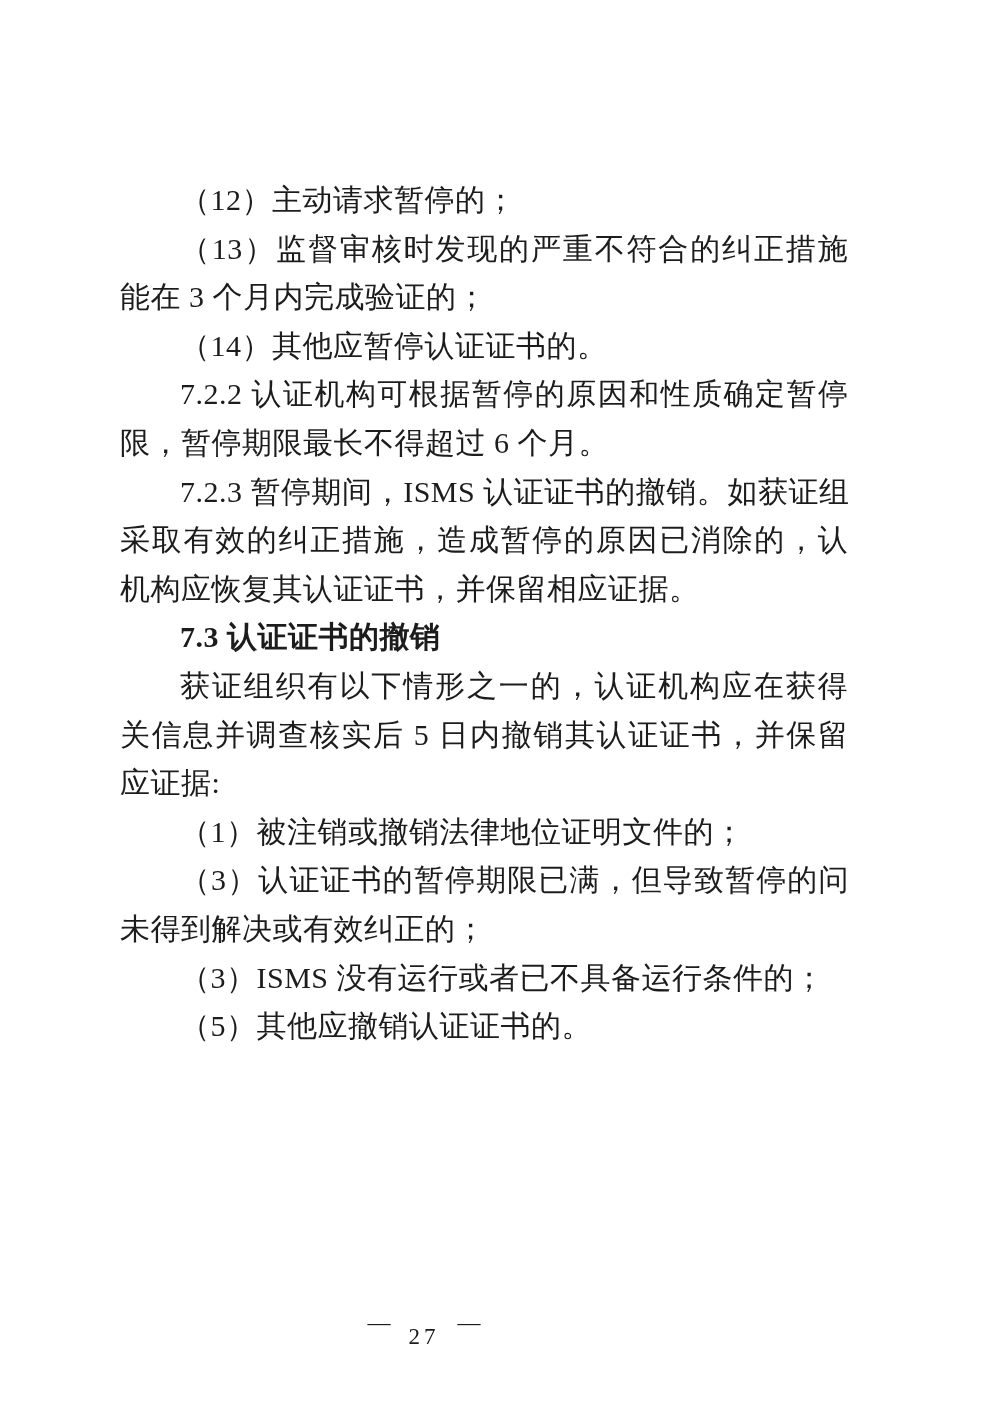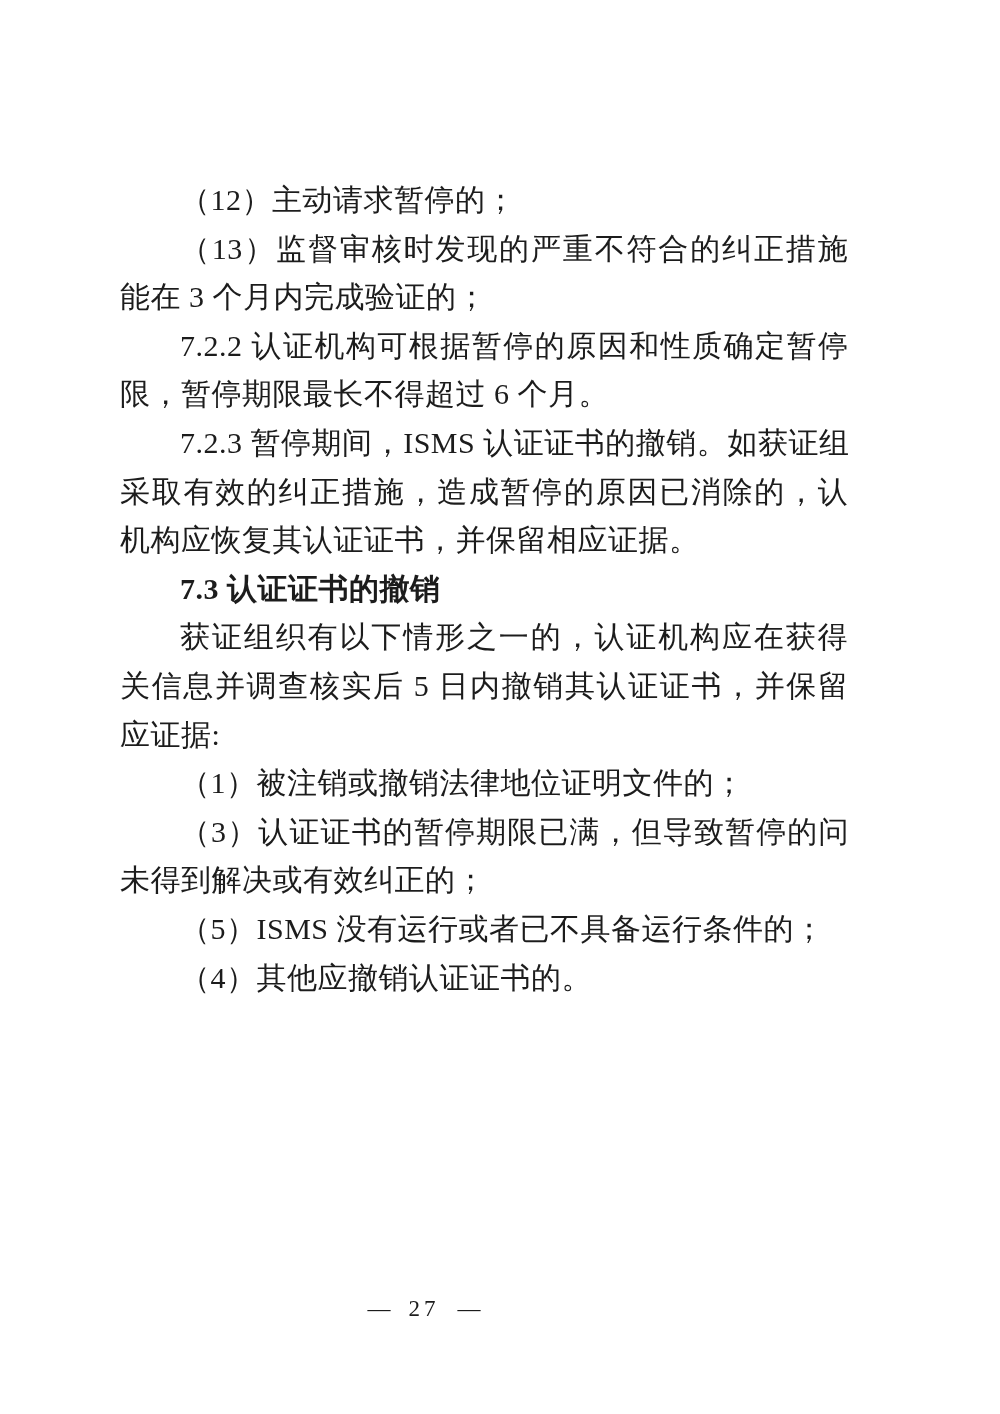--- a/index.html
+++ b/index.html
@@ -42,40 +42,42 @@
     width: 100%;
     display: flex;
     justify-content: center;
     align-items: center;
     gap: 18px;
     font-size: 23px;
     color: #1c1c1c;
   }
   .footer .page-num {
     letter-spacing: 4px;
+    margin-top: 28px;
   }
   .footer .dash {
     letter-spacing: 0;
   }
 </style>
 </head>
 <body>
 
 <div class="doc-page">
   <div class="content">
     <p class="para">（12）主动请求暂停的；</p>
     <p class="para">（13）监督审核时发现的严重不符合的纠正措施未能在 3 个月内完成验证的；</p>
+    <p class="para">（14）其他应暂停认证证书的。</p>
     <p class="para">7.2.2 认证机构可根据暂停的原因和性质确定暂停期限，暂停期限最长不得超过 6 个月。</p>
     <p class="para">7.2.3 暂停期间，ISMS 认证证书的撤销。如获证组织采取有效的纠正措施，造成暂停的原因已消除的，认证机构应恢复其认证证书，并保留相应证据。</p>
     <p class="para heading">7.3 认证证书的撤销</p>
     <p class="para">获证组织有以下情形之一的，认证机构应在获得相关信息并调查核实后 5 日内撤销其认证证书，并保留相应证据:</p>
     <p class="para gap-before">（1）被注销或撤销法律地位证明文件的；</p>
     <p class="para">（3）认证证书的暂停期限已满，但导致暂停的问题未得到解决或有效纠正的；</p>
-    <p class="para">（5）ISMS 没有运行或者已不具备运行条件的；</p>
-    <p class="para">（4）其他应撤销认证证书的。</p>
+    <p class="para">（3）ISMS 没有运行或者已不具备运行条件的；</p>
+    <p class="para">（5）其他应撤销认证证书的。</p>
   </div>
 
   <div class="footer">
     <span class="dash">—</span>
     <span class="page-num">27</span>
     <span class="dash">—</span>
   </div>
 </div>
 
 </body></html>

